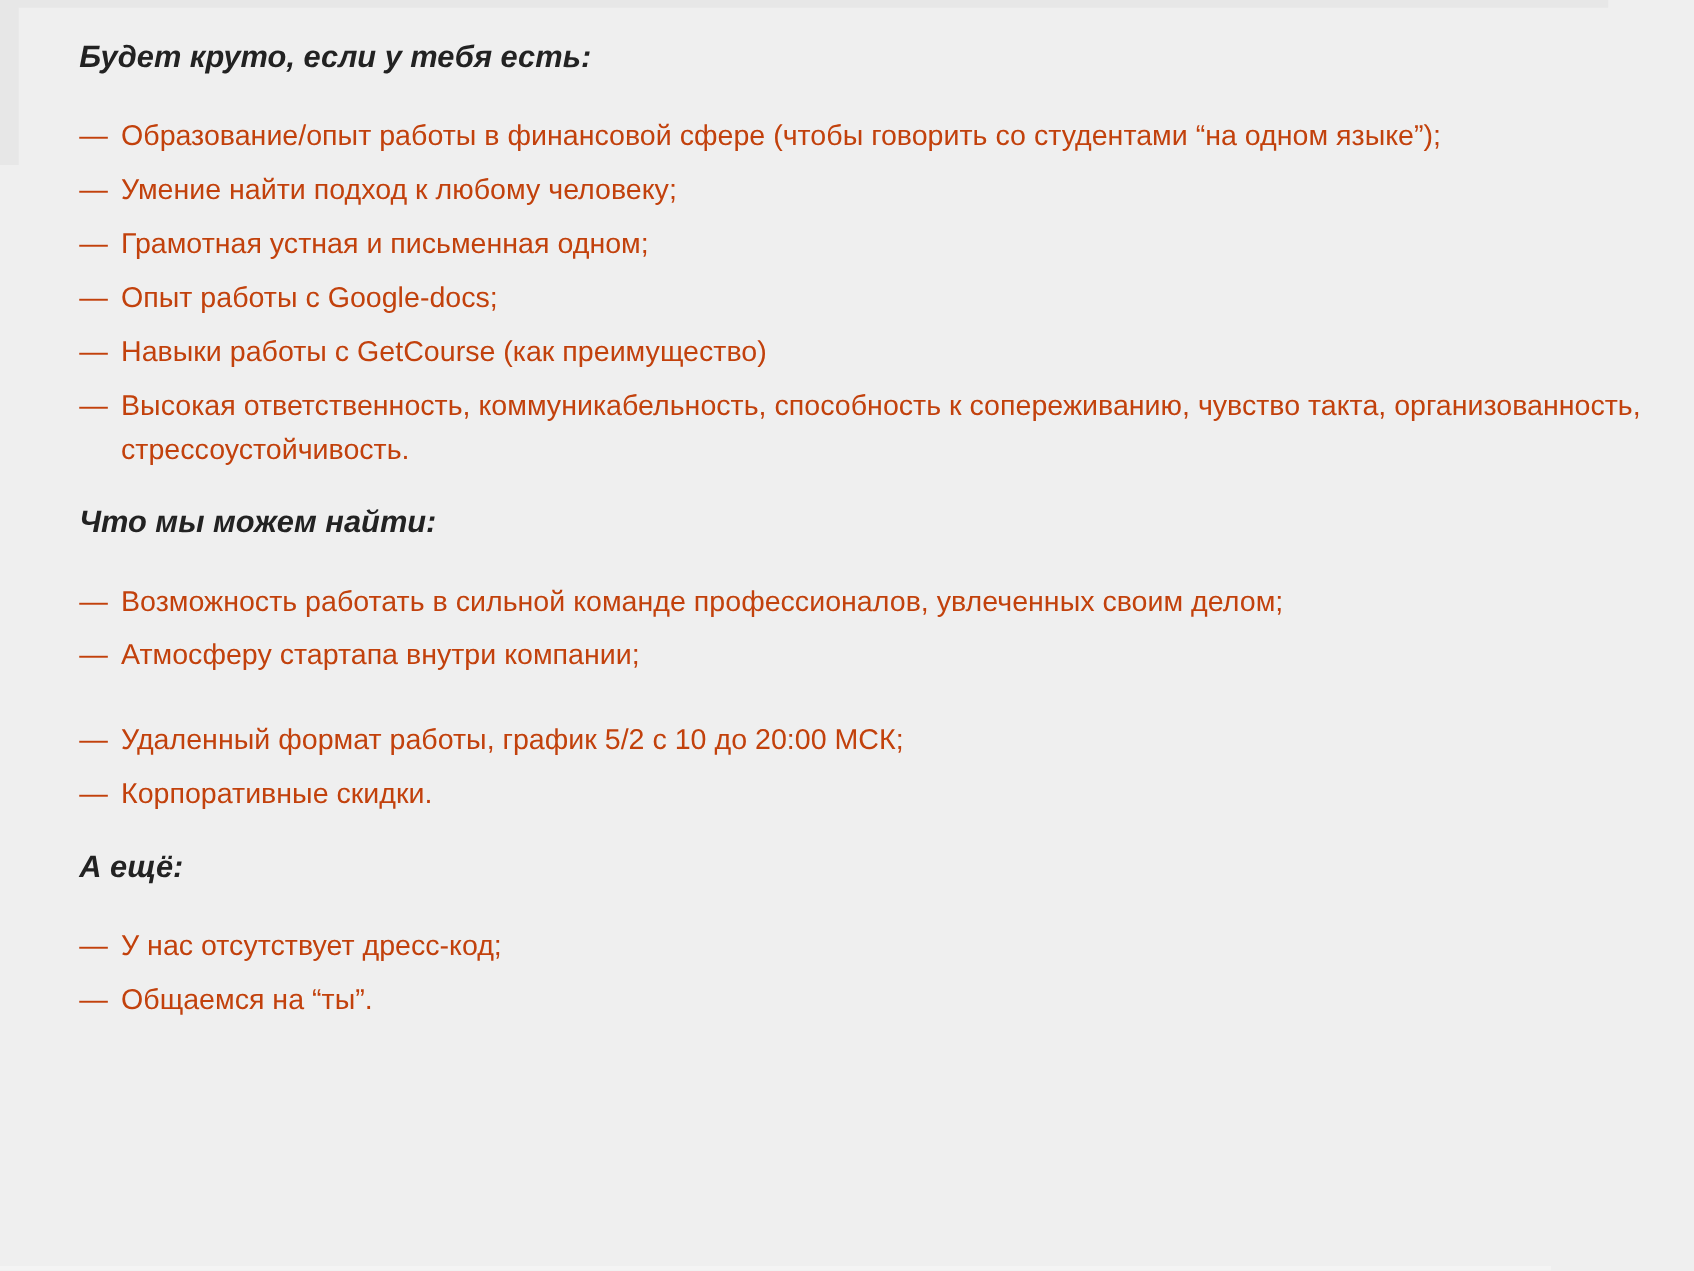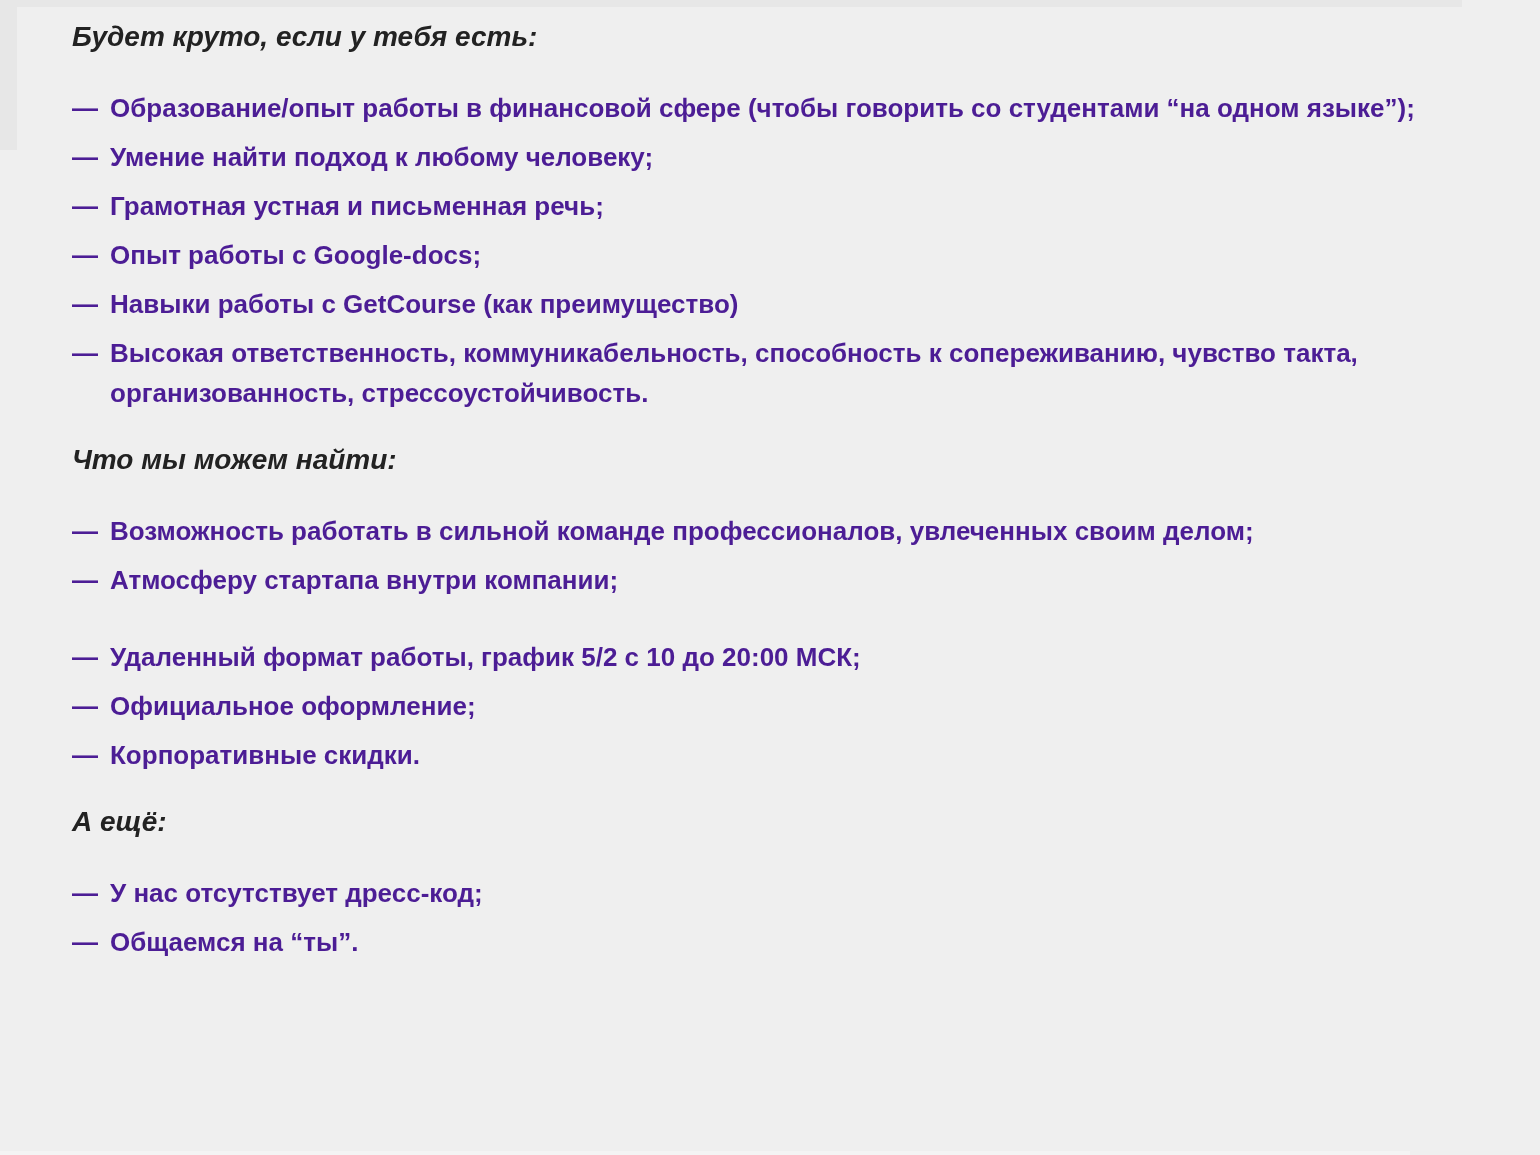--- a/index.html
+++ b/index.html
@@ -30,31 +30,30 @@
   }
   .section-heading {
     font-size: 28px;
     line-height: 34px;
     font-weight: bold;
     font-style: italic;
     color: #222222;
     margin: 30px 0 34px 0;
   }
   .section-heading.first {
-    margin-top: 0;
+    margin-top: 15px;
   }
   .list-item {
     font-size: 26px;
     line-height: 40px;
     margin: 0 0 9px 0;
     padding-left: 38px;
     text-indent: -38px;
     max-width: 1395px;
-    color: #4c1d95;
-    font-weight: bold;
+    color: #c2410c;
   }
   .list-item .dash {
     display: inline-block;
     width: 38px;
     text-indent: 0;
   }
   .list-item.extra-gap {
     margin-top: 37px;
   }
 </style>
@@ -64,32 +63,31 @@
 <div class="edge-artifact edge-top"></div>
 <div class="edge-artifact edge-left"></div>
 <div class="edge-artifact edge-bottom"></div>
 
 <div class="content">
 
   <div>
     <div class="section-heading first">Будет круто, если у тебя есть:</div>
     <p class="list-item"><span class="dash">—</span><span>Образование/опыт работы в финансовой сфере (чтобы говорить со студентами “на одном языке”);</span></p>
     <p class="list-item"><span class="dash">—</span><span>Умение найти подход к любому человеку;</span></p>
-    <p class="list-item"><span class="dash">—</span><span>Грамотная устная и письменная речь;</span></p>
+    <p class="list-item"><span class="dash">—</span><span>Грамотная устная и письменная одном;</span></p>
     <p class="list-item"><span class="dash">—</span><span>Опыт работы с Google-docs;</span></p>
     <p class="list-item"><span class="dash">—</span><span>Навыки работы с GetCourse (как преимущество)</span></p>
     <p class="list-item"><span class="dash">—</span><span>Высокая ответственность, коммуникабельность, способность к сопереживанию, чувство такта, организованность, стрессоустойчивость.</span></p>
   </div>
 
   <div>
     <div class="section-heading">Что мы можем найти:</div>
     <p class="list-item"><span class="dash">—</span><span>Возможность работать в сильной команде профессионалов, увлеченных своим делом;</span></p>
     <p class="list-item"><span class="dash">—</span><span>Атмосферу стартапа внутри компании;</span></p>
     <p class="list-item extra-gap"><span class="dash">—</span><span>Удаленный формат работы, график 5/2 с 10 до 20:00 МСК;</span></p>
-    <p class="list-item"><span class="dash">—</span><span>Официальное оформление;</span></p>
     <p class="list-item"><span class="dash">—</span><span>Корпоративные скидки.</span></p>
   </div>
 
   <div>
     <div class="section-heading">А ещё:</div>
     <p class="list-item"><span class="dash">—</span><span>У нас отсутствует дресс-код;</span></p>
     <p class="list-item"><span class="dash">—</span><span>Общаемся на “ты”.</span></p>
   </div>
 
 </div>

